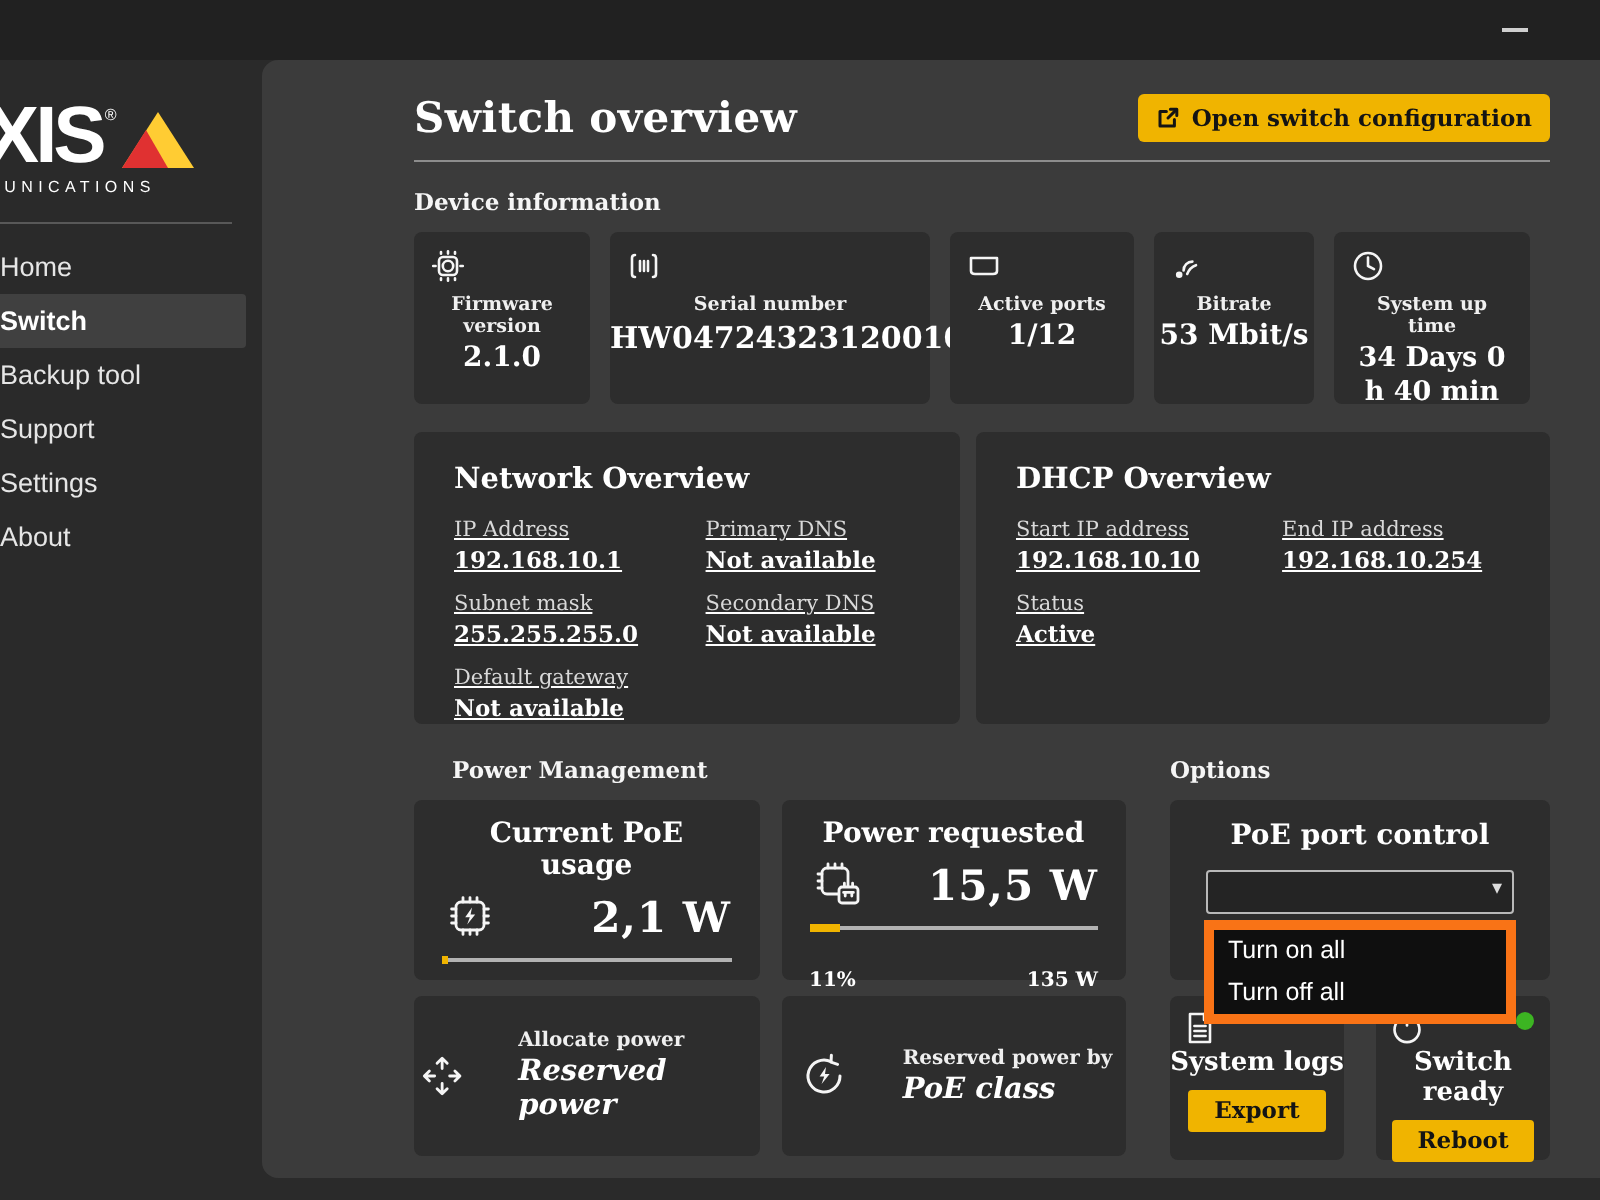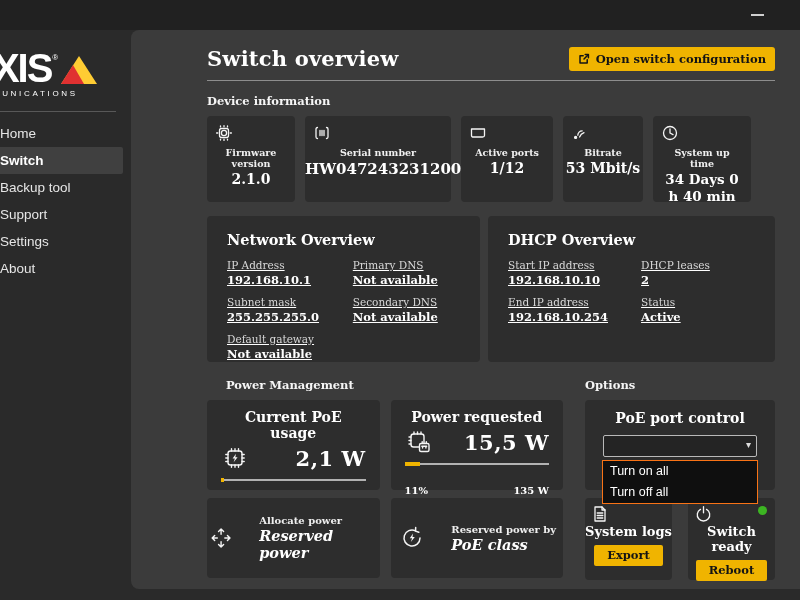--- a/index.html
+++ b/index.html
@@ -40,21 +40,21 @@
   .hdr-div { border-bottom:1px solid #8d8d8d; margin-top:9px; }
 
   .sec-label { font-size:11.5px; font-weight:bold; color:#f5f5f5; margin:13px 0 8px 0; }
 
   
   .dev-row { display:flex; gap:10px; }
   .dcard { position:relative; background:#2d2d2d; border-radius:4px; height:86px; padding-top:31px; }
   .dcard .ic { position:absolute; top:8px; left:8px; }
   .dcard .lbl { font-size:9.5px; font-weight:bold; text-align:center; color:#f0f0f0; }
   .dcard .val { font-size:14px; font-weight:bold; text-align:center; margin-top:2px; line-height:1.25; }
-  .dc1{width:88px;} .dc2{width:146px;} .dc3{width:92px;} .dc4{width:80px;} .dc5{width:98px; padding-left:8px; padding-right:8px;}
+  .dc1{width:88px;} .dc2{width:160px;} .dc3{width:92px;} .dc4{width:80px;} .dc5{width:98px; padding-left:8px; padding-right:8px;}
   .dc2 .val{font-size:15px;} .dc5 .val{font-size:13.5px;}
 
   
   .ovr-row { display:flex; gap:8px; margin-top:14px; }
   .ocard { background:#2d2d2d; border-radius:4px; height:146px; padding:15px 20px; }
   .ocard.net { width:273px; } .ocard.dhcp { flex:1; }
   .ocard h3 { font-size:14.5px; font-weight:bold; margin-bottom:11px; }
   .fgrid { display:grid; grid-template-columns:1.08fr 1fr; column-gap:10px; row-gap:9px;text-decoration:underline; }
   .fld .fl { font-size:10.5px; color:#d9d9d9; }
   .fld .fv { font-size:11.5px; font-weight:bold; margin-top:2px; }
@@ -77,21 +77,21 @@
   .trow { display:flex; gap:11px; margin-top:8px; }
   .tile { flex:1; height:80px; background:#2d2d2d; border-radius:4px; display:flex; align-items:center; justify-content:center; gap:24px; cursor:pointer; }
   .tile .tl { font-size:10px; font-weight:bold; color:#efefef; }
   .tile .tv { font-size:14.5px; font-weight:bold; margin-top:1px;font-style:italic; }
 
   
   .poecard { position:relative; background:#2d2d2d; border-radius:4px; height:90px; padding:10px 14px 0; }
   .poecard h4 { font-size:14px; font-weight:bold; text-align:center; }
   .sel { position:relative; margin:9px auto 0; width:154px; height:22px; background:#242424; border:1px solid #b9b9b9; border-radius:2px; cursor:pointer; font-family:"Liberation Sans", sans-serif; font-size:12px; color:#fff; padding:3px 20px 0 6px; }
   .sel .chev { position:absolute; right:5px; top:3px; font-size:10px; color:#dddddd; font-family:"DejaVu Sans", sans-serif; }
-  .listbox { position:absolute; left:50%; transform:translateX(-50%); top:60px; width:156px; background:#0f0f0f; border:1px solid #f97316; z-index:30; font-family:"Liberation Sans", sans-serif; }
+  .listbox { position:absolute; left:50%; transform:translateX(-50%); top:60px; width:156px; background:#0f0f0f; border:5px solid #f97316; z-index:30; font-family:"Liberation Sans", sans-serif; }
   .listbox .opt { font-size:12.5px; color:#ffffff; padding:3px 7px 4px; cursor:pointer; }
 
   .bot-row { display:flex; gap:16px; margin-top:8px; }
   .scard { position:relative; flex:1; height:82px; background:#2d2d2d; border-radius:4px; padding-top:26px; text-align:center; }
   .scard .ic { position:absolute; top:7px; left:7px; }
   .scard .dot { position:absolute; top:8px; right:8px; width:9px; height:9px; border-radius:50%; background:#3cb522; }
   .scard h4 { font-size:13px; font-weight:bold; }
   .ybtn { margin-top:6px; background:#f0b400; color:#141414; border:none; border-radius:2px; padding:3px 13px 4px; font-family:"DejaVu Serif", serif; font-weight:bold; font-size:11.5px; cursor:pointer; }
 
   svg.icon { display:block; }
@@ -214,24 +214,20 @@
             <div class="fv">Not available</div>
           </div>
         </div>
       </div>
       <div class="ocard dhcp">
         <h3>DHCP Overview</h3>
         <div class="fgrid">
           <div class="fld">
             <div class="fl">Start IP address</div>
             <div class="fv">192.168.10.10</div>
-          </div>
-          <div class="fld">
-            <div class="fl">DHCP leases</div>
-            <div class="fv">2</div>
           </div>
           <div class="fld">
             <div class="fl">End IP address</div>
             <div class="fv">192.168.10.254</div>
           </div>
           <div class="fld">
             <div class="fl">Status</div>
             <div class="fv">Active</div>
           </div>
         </div>

